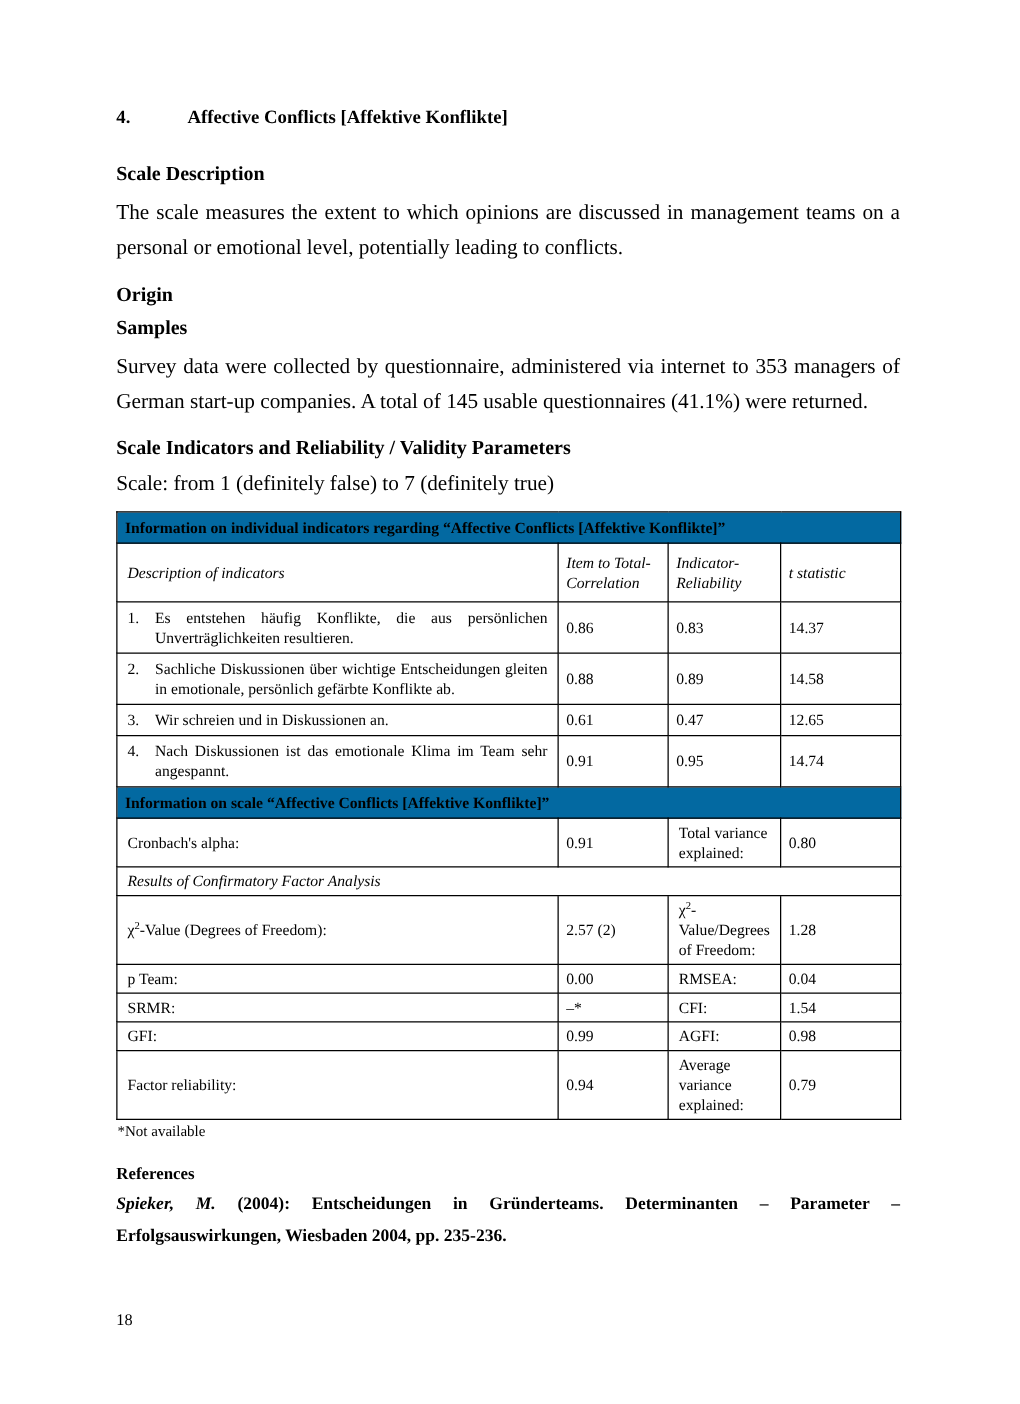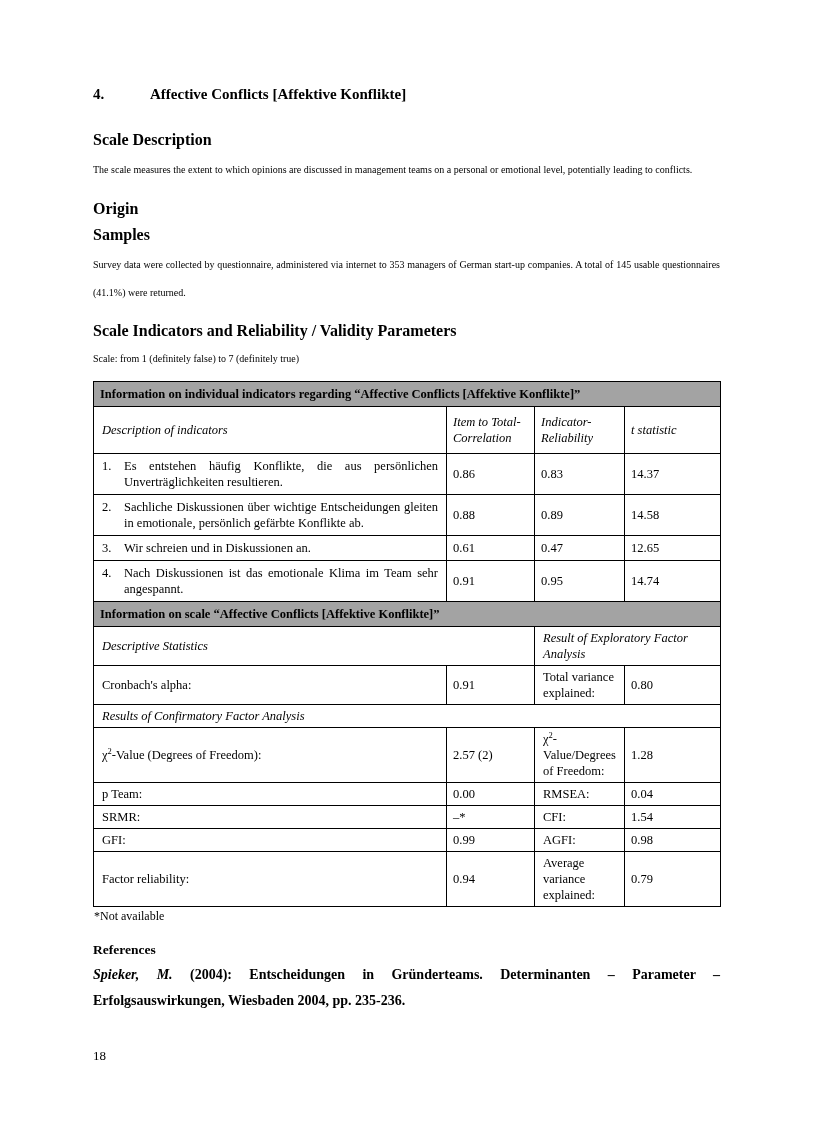--- a/index.html
+++ b/index.html
@@ -33,21 +33,21 @@
   .doc-title .num { width: 57px; flex: 0 0 57px; }
   .doc-title .ttl { flex: 1; }
 
   .sec-head {
     font-size: 16px;
     font-weight: bold;
     margin: 0 0 5px 0;
     line-height: 1.35;
   }
   .para {
-    font-size: 10px;
+    font-size: 17px;
     line-height: 28px;
     margin: 0 0 14px 0;
     text-align: justify;
   }
   .para.last { margin-bottom: 13px; }
   .para.tight { line-height: 25px; margin-bottom: 10px; }
 
   
   table.scale {
     border-collapse: collapse;
@@ -56,21 +56,21 @@
     margin: 0;
   }
   table.scale td {
     border: 1px solid #000000;
     padding: 3px 6px;
     font-size: 12.5px;
     line-height: 16px;
     vertical-align: middle;
   }
   .band {
-    background: #a3a3a3;
+    background: #0369a1;
     font-weight: bold;
     font-size: 12.5px;
     padding-top: 4px !important;
     padding-bottom: 4px !important;
   }
   .colhead {
     font-style: italic;
     font-size: 12.5px;
     line-height: 16px;
     vertical-align: top;
@@ -213,24 +213,20 @@
           </td>
           <td class="num-cell">0.91</td>
           <td class="num-cell">0.95</td>
           <td class="num-cell">14.74</td>
         </tr>
 
         <tr>
           <td class="band" colspan="4">Information on scale “Affective Conflicts [Affektive Konflikte]”</td>
         </tr>
 
-        <tr>
-          <td class="lbl-cell ital" colspan="2">Descriptive Statistics</td>
-          <td class="lbl-cell ital" colspan="2">Result of Exploratory Factor Analysis</td>
-        </tr>
 
         <tr>
           <td class="lbl-cell">Cronbach's alpha:</td>
           <td class="num-cell">0.91</td>
           <td class="lbl-cell">Total variance explained:</td>
           <td class="num-cell">0.80</td>
         </tr>
 
         <tr>
           <td class="lbl-cell ital" colspan="4">Results of Confirmatory Factor Analysis</td>

